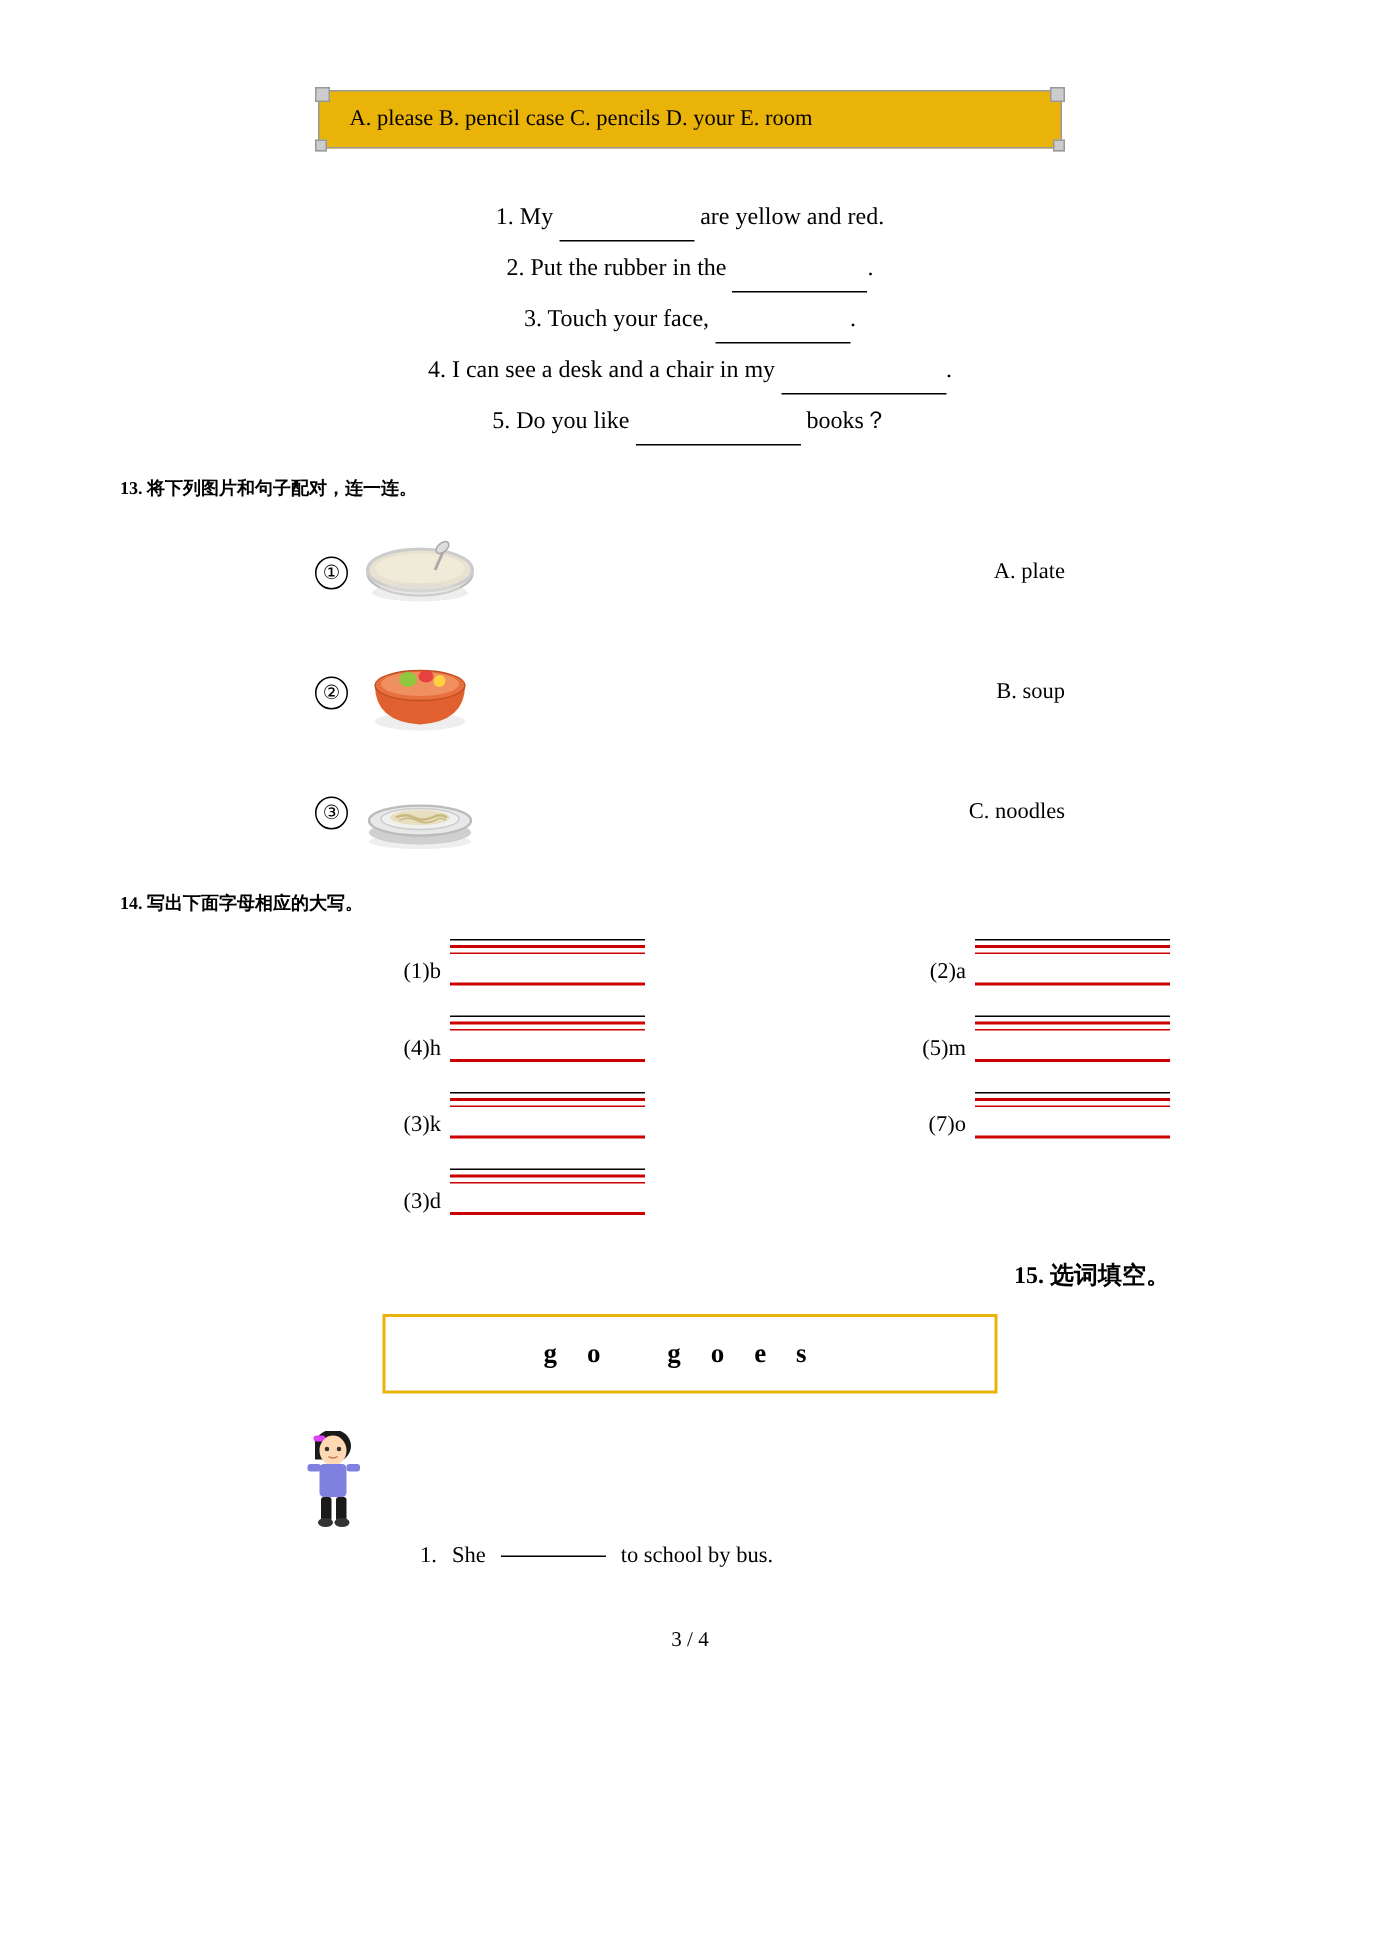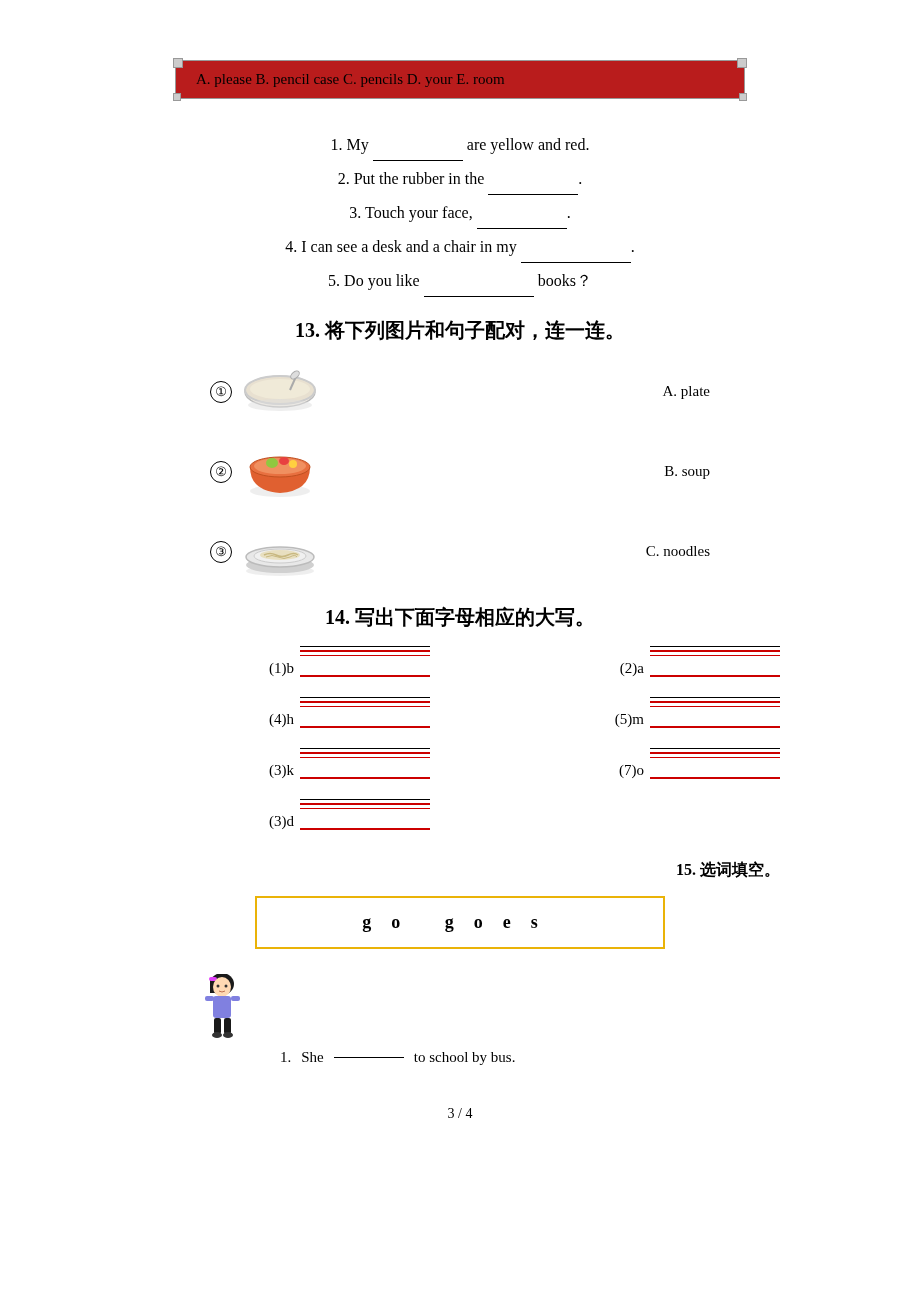--- a/index.html
+++ b/index.html
@@ -12,23 +12,23 @@
       min-height: 1302px;
       position: relative;
       padding: 60px 80px 60px 80px;
     }
 
     
     .word-bank {
       border: 1px solid #999;
       padding: 10px 20px;
       margin: 0 auto 30px auto;
-      width: 570px;
+      width: 496px;
       font-size: 15px;
-      background: #b91c1c;
+      background: #eab308;
       position: relative;
     }
     .word-bank::before {
       content: '';
       position: absolute;
       top: -3px; left: -3px;
       width: 8px; height: 8px;
       background: #ccc;
       border: 1px solid #999;
     }
@@ -59,22 +59,22 @@
     .blank-long {
       display: inline-block;
       width: 110px;
       border-bottom: 1px solid #000;
       vertical-align: bottom;
     }
 
     
     .section-header {
       font-weight: bold;
-      font-size: 20px;
-      text-align: center;
+      font-size: 12px;
+      text-align: left;
       margin: 10px 0 15px 0;
     }
 
     
     .matching-section {
       position: relative;
       margin: 0 auto 20px auto;
       width: 500px;
     }
     .match-row {

